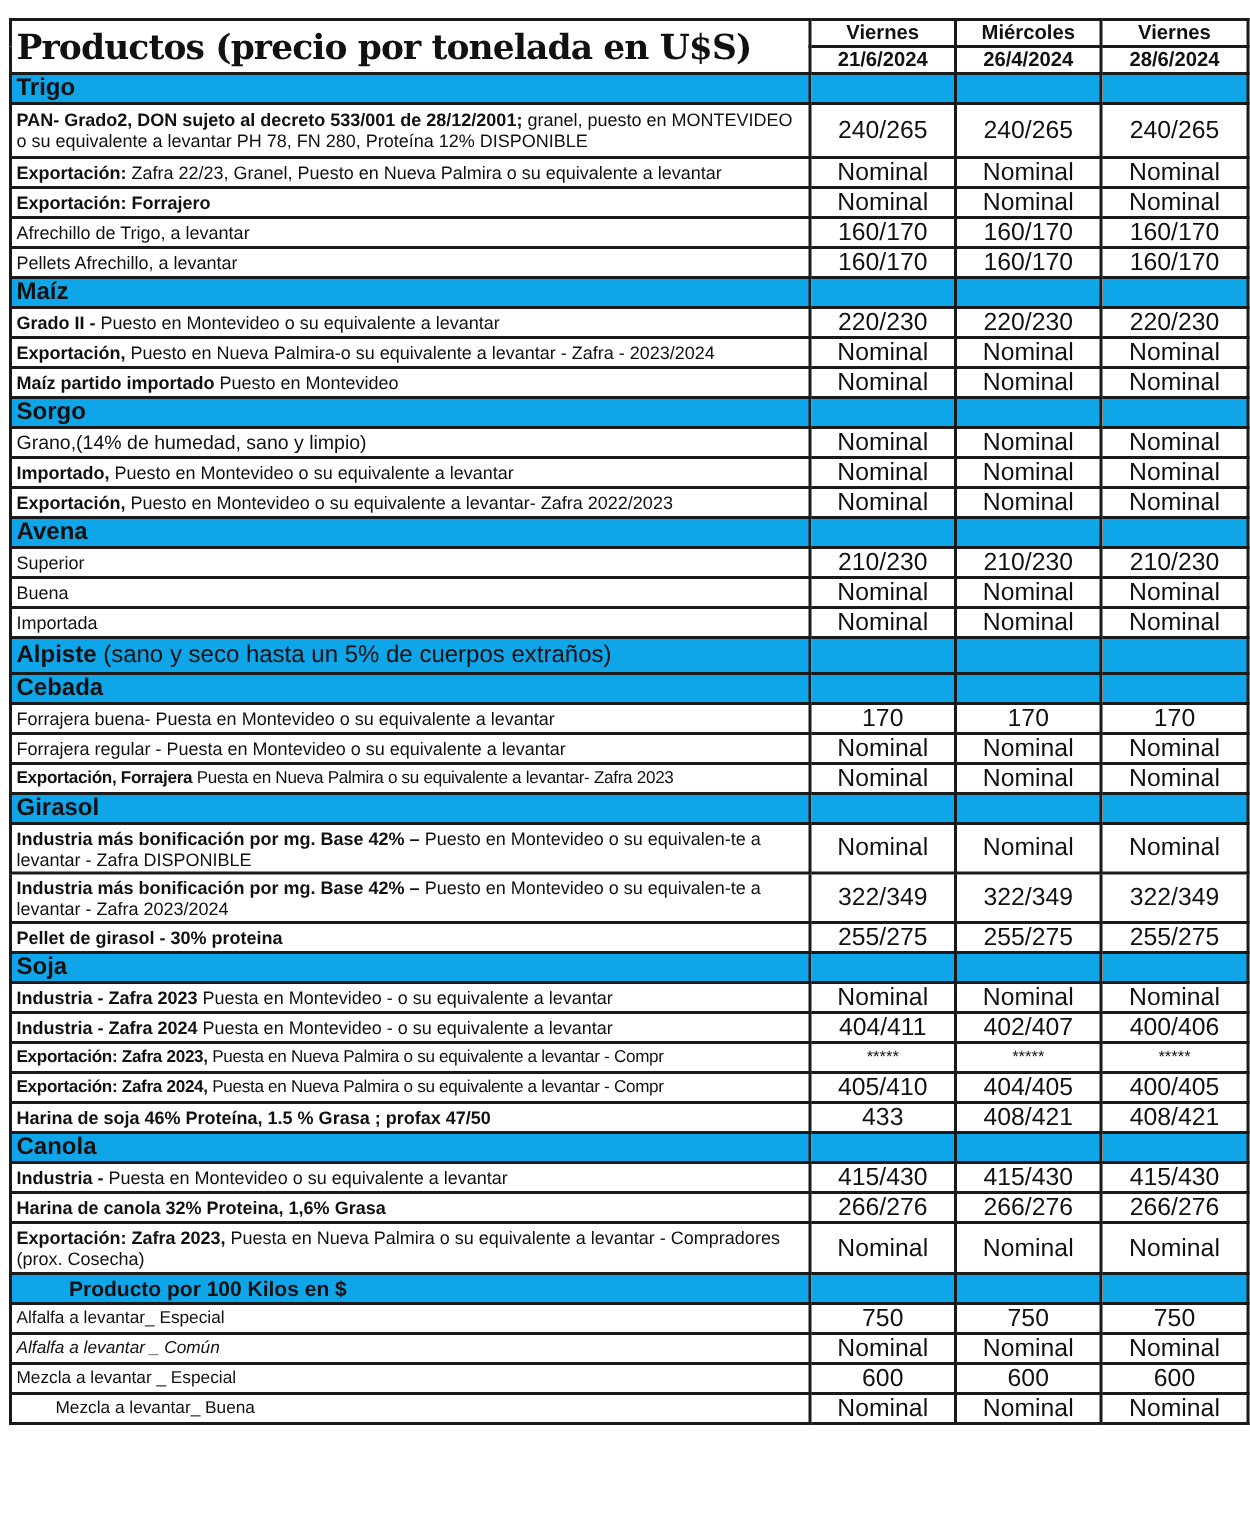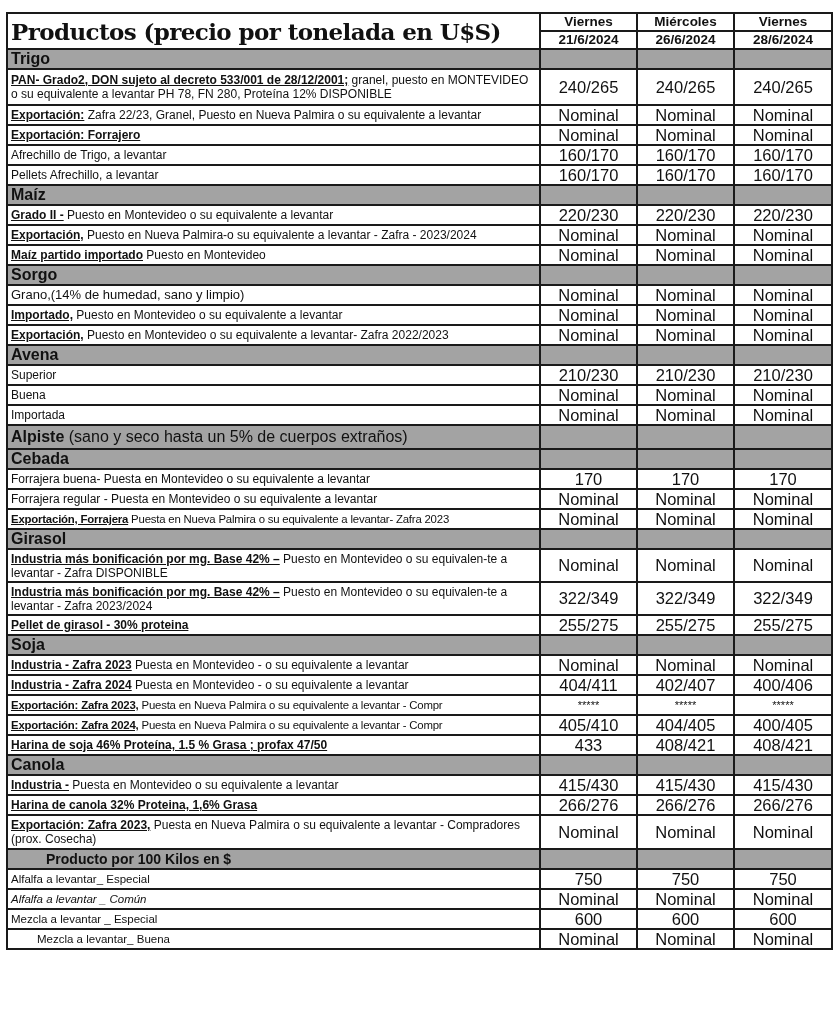--- a/index.html
+++ b/index.html
@@ -30,21 +30,21 @@
     vertical-align: middle;
     padding-left: 3px;
   }
   .day-cell, .date-cell {
     text-align: center;
     font-weight: bold;
     font-size: 13.5px;
     height: 16px;
     line-height: 16px;
   }
-  .section td { background: #a3a3a3; }
+  .section td { background: #0ea5e9; }
   .section .sec-label {
     font-weight: bold;
     font-size: 16px;
     height: 18px;
     line-height: 18px;
   }
   .section .sec-label .normal { font-weight: normal; margin-top: 18px; }
   .section .sec-label.small { font-size: 14px; padding-left: 38px; }
   .row td.label {
     font-size: 12px;
@@ -57,42 +57,42 @@
     line-height: 14px;
   }
   .row td.label.narrowfont { font-size: 11.4px; letter-spacing: -0.2px; }
   .row td.val {
     text-align: center;
     font-size: 16.5px;
     line-height: 17px;
     vertical-align: middle;
   }
   .row td.val.stars { font-size: 11px; }
-  b { font-weight: bold; text-decoration: underline; }
+  b { font-weight: bold; }
 </style>
 </head>
 <body>
 
 <table class="prices">
   <colgroup>
     <col class="c-label">
       <col class="c-val">
       <col class="c-val">
       <col class="c-val3">
   </colgroup>
   <thead>
     <tr>
       <th rowspan="2" class="title-cell" style="text-align:left;">Productos (precio por tonelada en U$S)</th>
       <th class="day-cell">Viernes</th>
       <th class="day-cell">Miércoles</th>
       <th class="day-cell">Viernes</th>
     </tr>
     <tr>
       <th class="date-cell">21/6/2024</th>
-      <th class="date-cell">26/6/2024</th>
+      <th class="date-cell">26/4/2024</th>
       <th class="date-cell">28/6/2024</th>
     </tr>
   </thead>
   <tbody>
 
     <tr class="section">
       <td class="sec-label">Trigo</td>
       <td></td>
         <td></td>
         <td></td>

